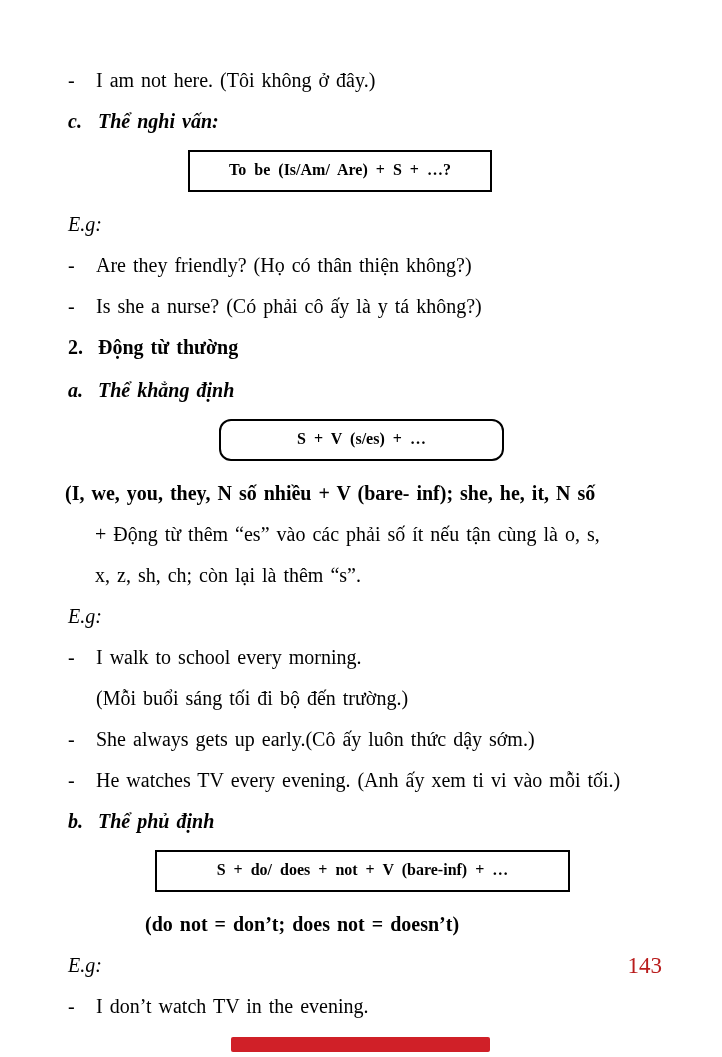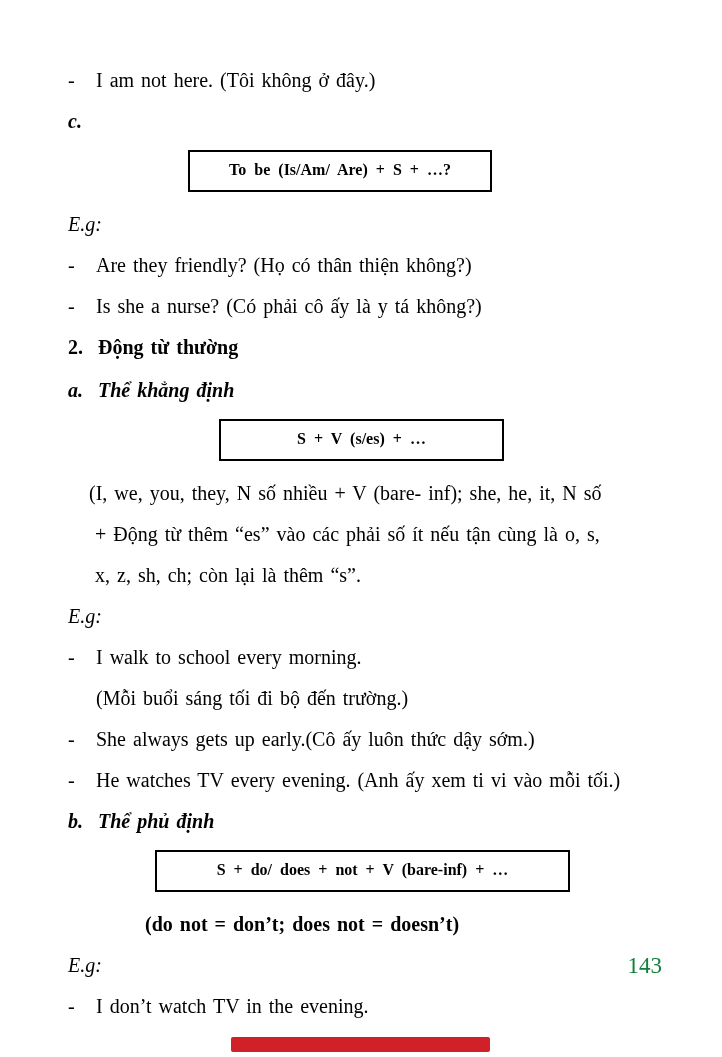--- a/index.html
+++ b/index.html
@@ -41,24 +41,24 @@
     border: 2px solid #000000;
     padding: 4px 14px 6px 14px;
     font-size: 16px;
     font-weight: bold;
     line-height: 28px;
     text-align: center;
     word-spacing: 4px;
     box-sizing: border-box;
   }
   .box-1 { margin-left: 188px; min-width: 304px; }
-  .box-2 { margin-left: 219px; min-width: 285px; }
+  .box-2 { margin-left: 219px; min-width: 285px; border-radius: 12px; }
   .box-3 { margin-left: 155px; min-width: 415px; }
   
-  .boldpara { margin-left: 89px; width: 566px; font-weight: normal; }
+  .boldpara { margin-left: 65px; width: 566px; font-weight: bold; }
   .para     { margin-left: 95px; width: 566px; }
   .boldcenter { margin-left: 145px; font-weight: bold; }
   .eg { margin-left: 68px; font-style: italic; }
   .page-number {
     position: absolute;
     top: 953px;
     right: 60px;
     font-size: 23px;
     font-family: "Liberation Serif", serif;
   }
@@ -75,20 +75,21 @@
 <body>
 
 <div class="page" style="background: rgb(255, 255, 255); color: rgb(0, 0, 0);">
   <div id="content">
       <div class="line bullet">
         <div class="dash">-</div>
         <div class="btxt">I am not here. (Tôi không ở đây.)</div>
       </div>
       <div class="line subheading">
         <div class="hlabel">c.</div>
+        <div class="htxt">Thể nghi vấn:</div>
       </div>
       <div class="box-wrap"><div class="box box-1">To be (Is/Am/ Are) + S + …?</div></div>
       <div class="line eg">E.g:</div>
       <div class="line bullet">
         <div class="dash">-</div>
         <div class="btxt">Are they friendly? (Họ có thân thiện không?)</div>
       </div>
       <div class="line bullet">
         <div class="dash">-</div>
         <div class="btxt">Is she a nurse? (Có phải cô ấy là y tá không?)</div>
@@ -127,15 +128,15 @@
         <div class="htxt">Thể phủ định</div>
       </div>
       <div class="box-wrap"><div class="box box-3">S + do/ does + not + V (bare-inf) + …</div></div>
       <div class="line boldcenter">(do not = don’t; does not = doesn’t)</div>
       <div class="line eg">E.g:</div>
       <div class="line bullet">
         <div class="dash">-</div>
         <div class="btxt">I don’t watch TV in the evening.</div>
       </div>
     </div>
-  <div class="page-number" style="color: #15803d;">143</div>
+  <div class="page-number" style="color: #b91c1c;">143</div>
   <div class="red-bar" style="background: rgb(208, 32, 40);"></div>
 </div>
 
 </body></html>

